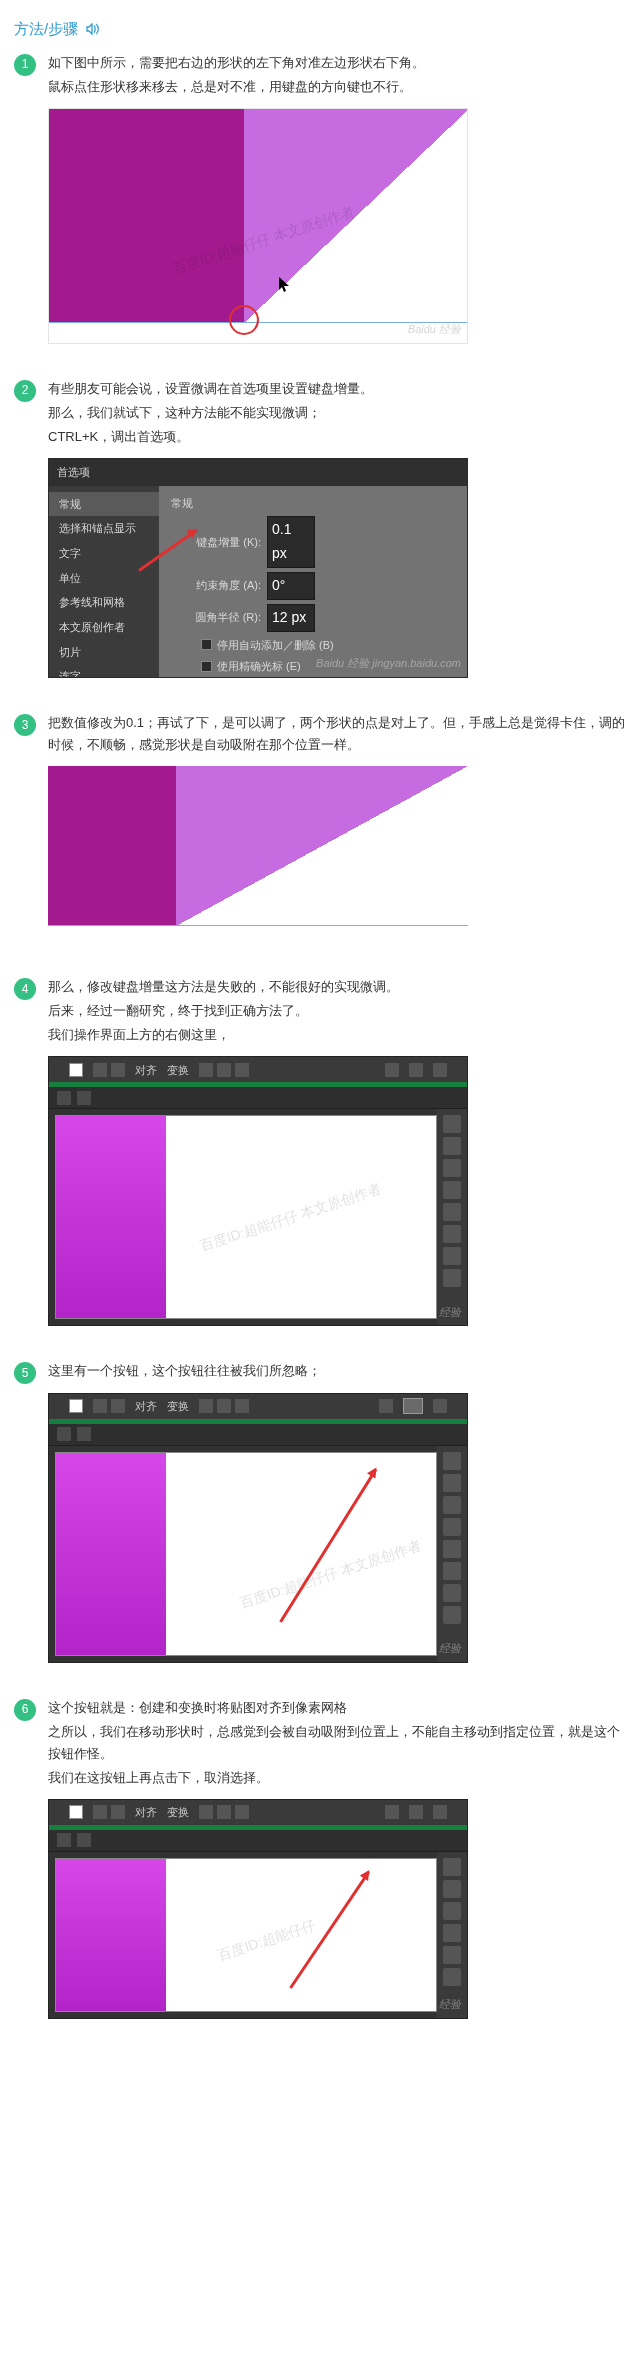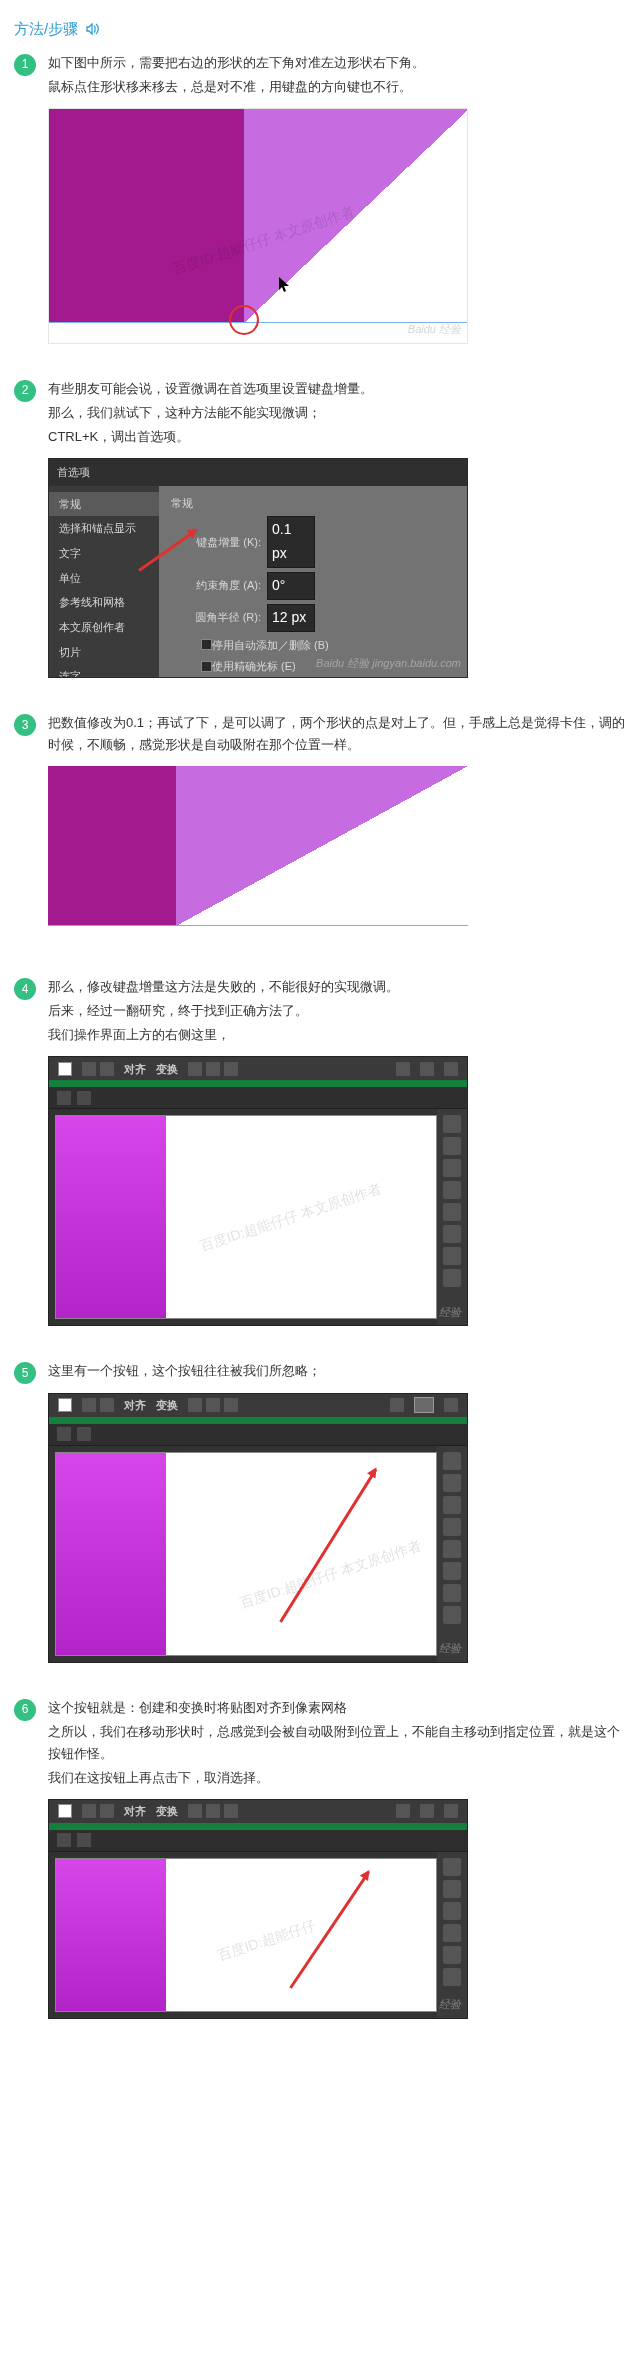--- a/index.html
+++ b/index.html
@@ -100,21 +100,21 @@
   }
   .s2-side div { padding: 3px 10px; }
   .s2-side .active { background: #5a5a5a; }
   .s2-main { flex: 1; padding: 8px 12px; }
   .s2-row { display: flex; align-items: center; gap: 6px; margin: 4px 0; }
   .s2-row .lbl { width: 90px; text-align: right; }
   .s2-input {
     background: #2a2a2a; border: 1px solid #1a1a1a; color: #fff; padding: 1px 4px;
     width: 48px; font-size: 14px;
   }
-  .s2-chk { display: flex; align-items: center; margin: 3px 0 3px 30px; }
+  .s2-chk { display: flex; align-items: center; gap: 5px; margin: 3px 0 3px 30px; }
   .chkbox { width: 11px; height: 11px; border: 1px solid #888; background: #2a2a2a; display: inline-flex; align-items: center; justify-content: center; }
   .chkbox.on::after { content: "✓"; font-size: 9px; color: #fff; }
   .s2-arrow {
     position: absolute; left: 90px; top: 110px; width: 70px; height: 3px;
     background: #e03030; transform: rotate(-35deg); transform-origin: left center;
   }
   .s2-arrow::after {
     content: ""; position: absolute; right: -2px; top: -4px;
     border-left: 10px solid #e03030; border-top: 5px solid transparent; border-bottom: 5px solid transparent;
   }
@@ -125,23 +125,22 @@
     position: absolute; left: 128px; top: 0; width: 292px; height: 160px;
     background: linear-gradient(to bottom right, #c66be0 0%, #c66be0 50%, #fff 50%, #fff 100%);
   }
   .s3-line { position: absolute; left: 0; top: 159px; right: 0; height: 1px; background: #7aaeea; }
   
   .sd {
     height: 270px; background: #323232; border-color: #232323; position: relative;
   }
   .sd-top {
     height: 30px; background: #3a3a3a; display: flex; align-items: center;
-    padding: 0 9px; gap: 10px; color: #c8c8c8; font-size: 11px;
-    border-bottom: 7px solid #15803d;
-    font-weight: bold;
+    padding: 0 20px; gap: 10px; color: #c8c8c8; font-size: 11px;
+    border-bottom: 5px solid #15803d;
   }
   .sd-top .sq { width: 14px; height: 14px; background: #fff; border: 1px solid #888; }
   .sd-top .seg { display: flex; gap: 4px; align-items: center; }
   .sd-top .ico { width: 14px; height: 14px; background: #555; }
   .sd-bar2 {
     height: 22px; background: #2e2e2e; border-bottom: 1px solid #1f1f1f;
     display: flex; gap: 6px; align-items: center; padding: 0 8px;
   }
   .sd-bar2 .tab { width: 14px; height: 14px; background: #4a4a4a; }
   .sd-main { position: relative; height: calc(100% - 52px); display: flex; }

